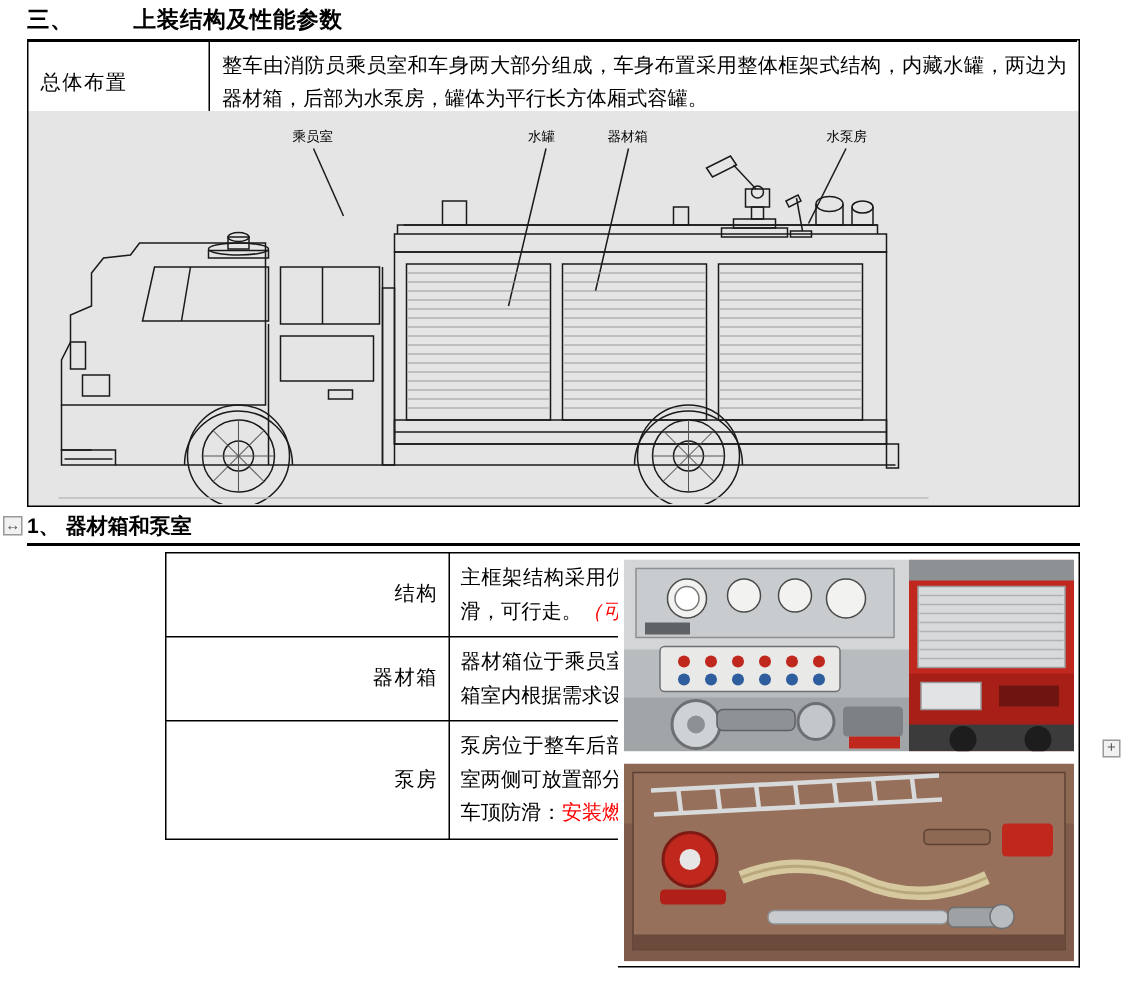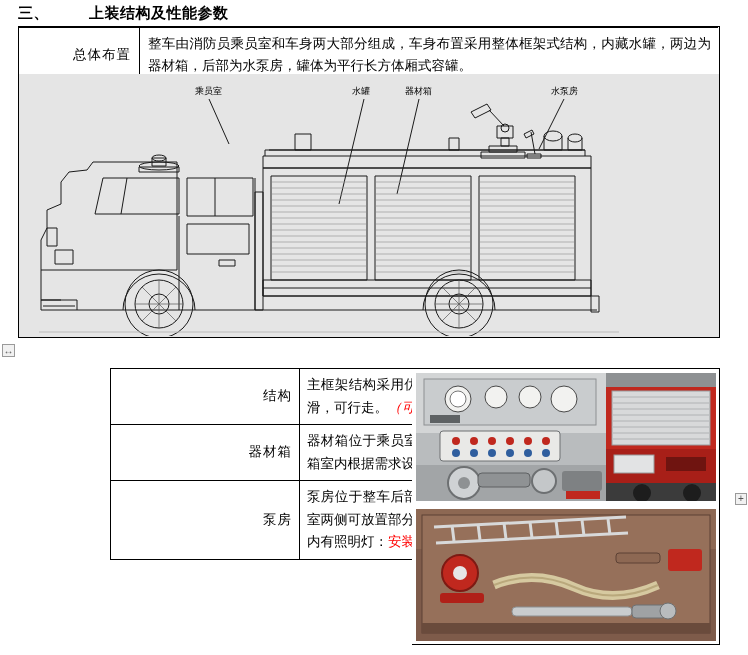--- a/index.html
+++ b/index.html
@@ -50,21 +50,21 @@
   }
   .top-table td {
     border: 1px solid #000;
     vertical-align: middle;
     font-size: 13.5px;
     line-height: 22px;
     padding: 6px 8px;
   }
   .top-table td.label {
     width: 104px;
-    text-align: right;
+    text-align: left;
     letter-spacing: 1px;
   }
   .top-table td.body {
     text-align: justify;
   }
 
   
   .img-row-cell {
     position: absolute;
     left: 18px;
@@ -355,39 +355,42 @@
       <text class="callout-label" x="176" y="20">乘员室</text>
       <text class="callout-label" x="333" y="20">水罐</text>
       <text class="callout-label" x="386" y="20">器材箱</text>
       <text class="callout-label" x="532" y="20">水泵房</text>
     </svg>
   </div>
 
   <div class="para-marker">↔</div>
   <div class="right-marker">+</div>
 
+  <div class="sub-heading">
+    <span class="snum">1、</span><span>器材箱和泵室</span>
+  </div>
 
   <table class="low-table">
     <tbody>
         <tr>
       <td class="k">结构</td>
       <td class="v">
         <span>主框架结构采用优质方管焊接，外装饰板采用碳钢板焊接，车顶防滑，可行走。</span><span class="red-i">（可根据用户需求采用铝合金方管焊接）</span>
       </td>
       <td class="pic" rowspan="3"></td>
     </tr>
     <tr>
       <td class="k">器材箱</td>
       <td class="v">器材箱位于乘员室后部，两边设铝合金卷帘门，内有照明灯。器材箱室内根据需求设储物盒。</td>
     </tr>
     <tr>
       <td class="k">泵房</td>
       <td class="v">
         <span>泵房位于整车后部，两边与后边设铝合金卷帘门，内有照明灯，泵室两侧可放置部分常用器材</span><br>
-        <span>内有照明灯：</span><span class="red">安装燃油加热器（根据客户需求选装）</span>
+        <span>车顶防滑：</span><span class="red">安装燃油加热器（根据客户需求选装）</span>
       </td>
     </tr>
   </tbody>
     </table>
 
   <div class="photo-cell">
 
     <div class="photo" style="left:4px; top:4px; width:300px; height:128px;">
       <svg width="300" height="128" viewBox="0 0 300 128">
 

